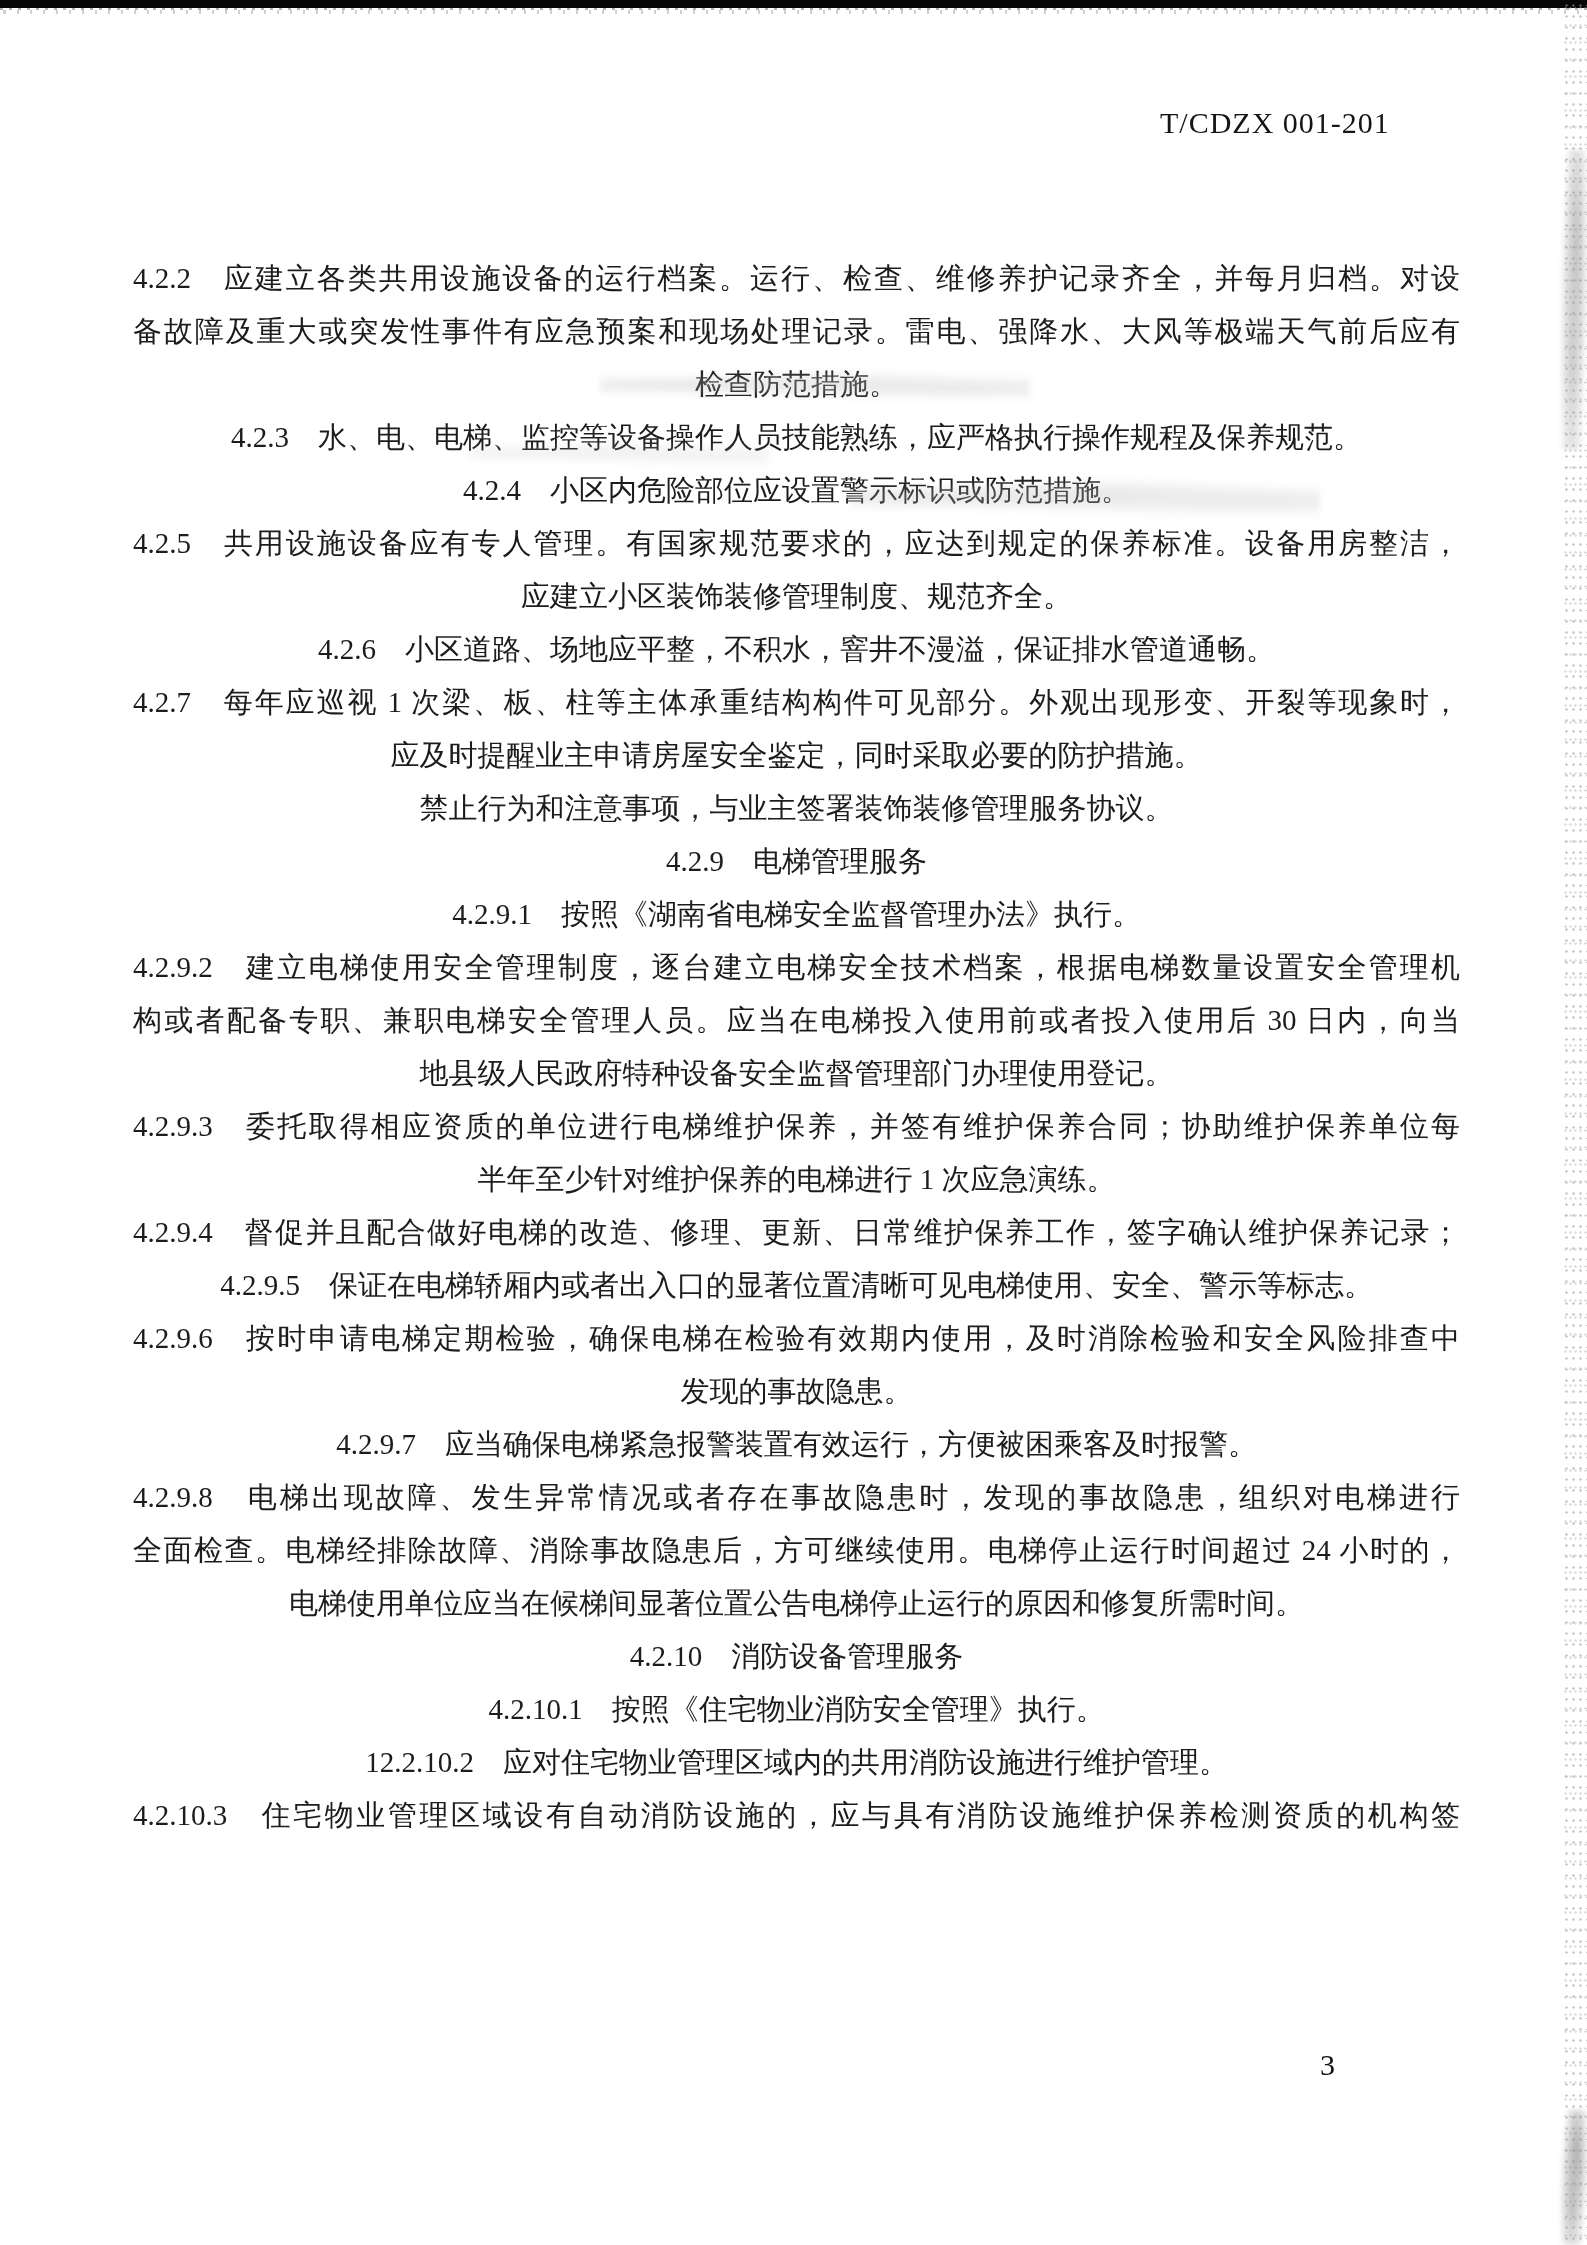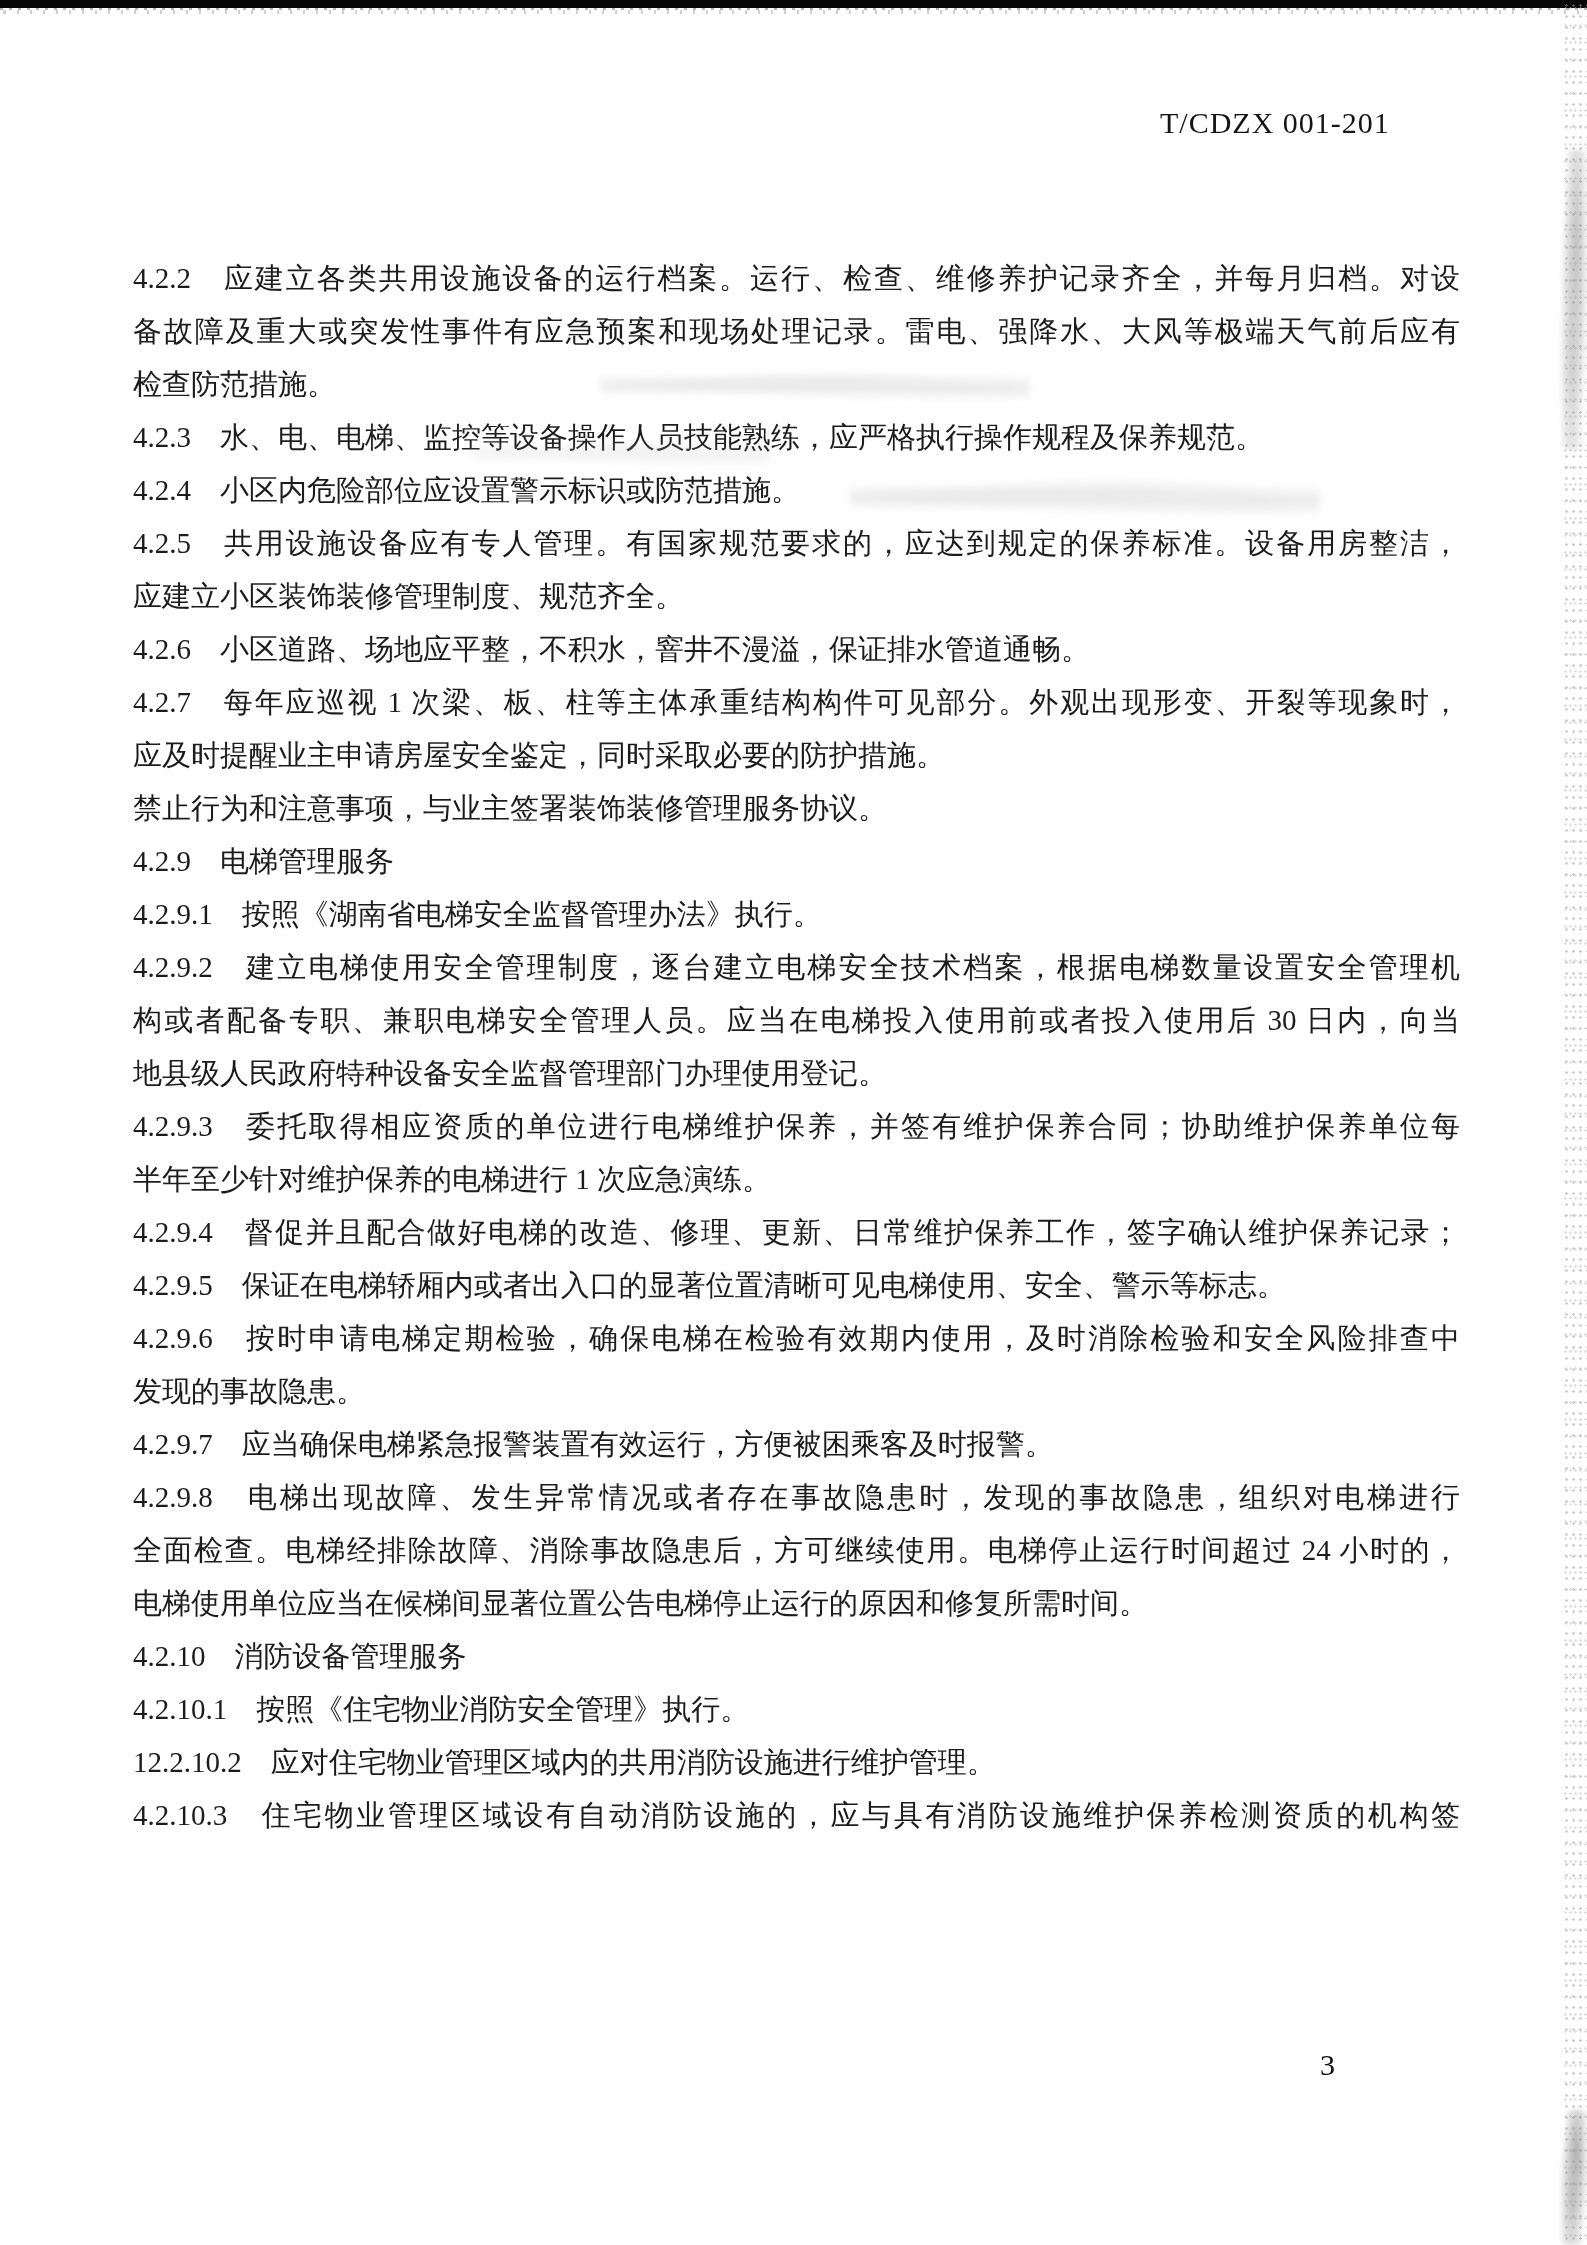--- a/index.html
+++ b/index.html
@@ -66,21 +66,21 @@
     white-space:nowrap;
   }
   
   #text-body{
     position:absolute;left:133px;top:252px;width:1327px;
   }
   .line{
     height:53px;line-height:53px;
     font-size:29px;
     white-space:pre-wrap;
-    text-align:left;
+    text-align:center;
     color:#1c1c1c;
   }
   .line.j{
     text-align:justify;
     text-align-last:justify;
     text-justify:inter-ideograph;
   }
   
   #page-number{
     position:absolute;left:1320px;top:2048px;

